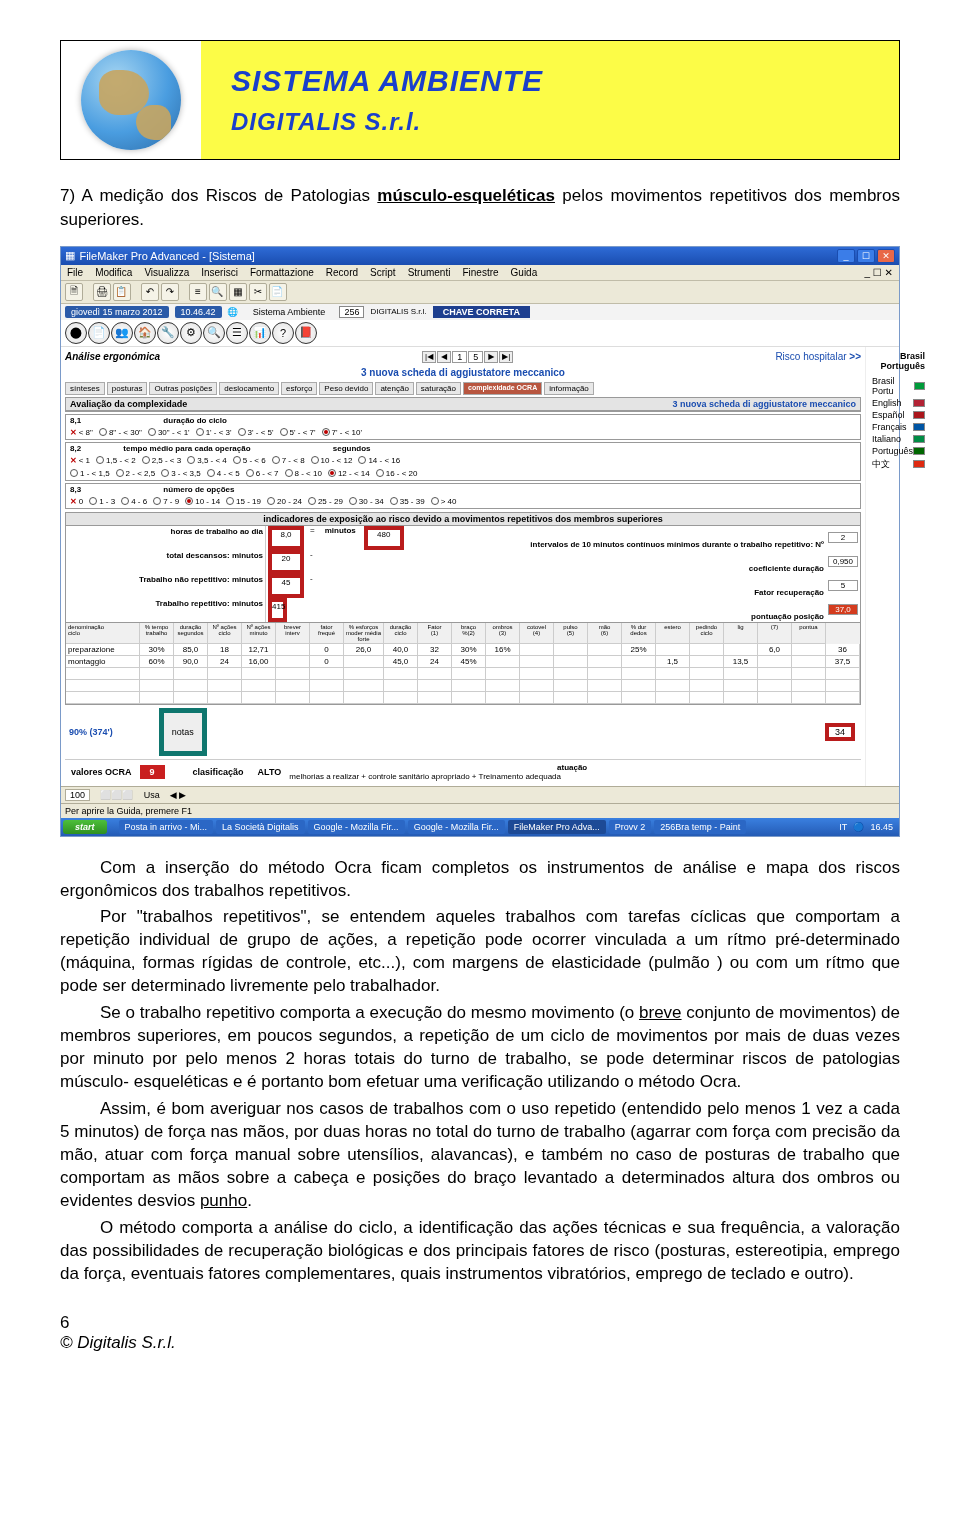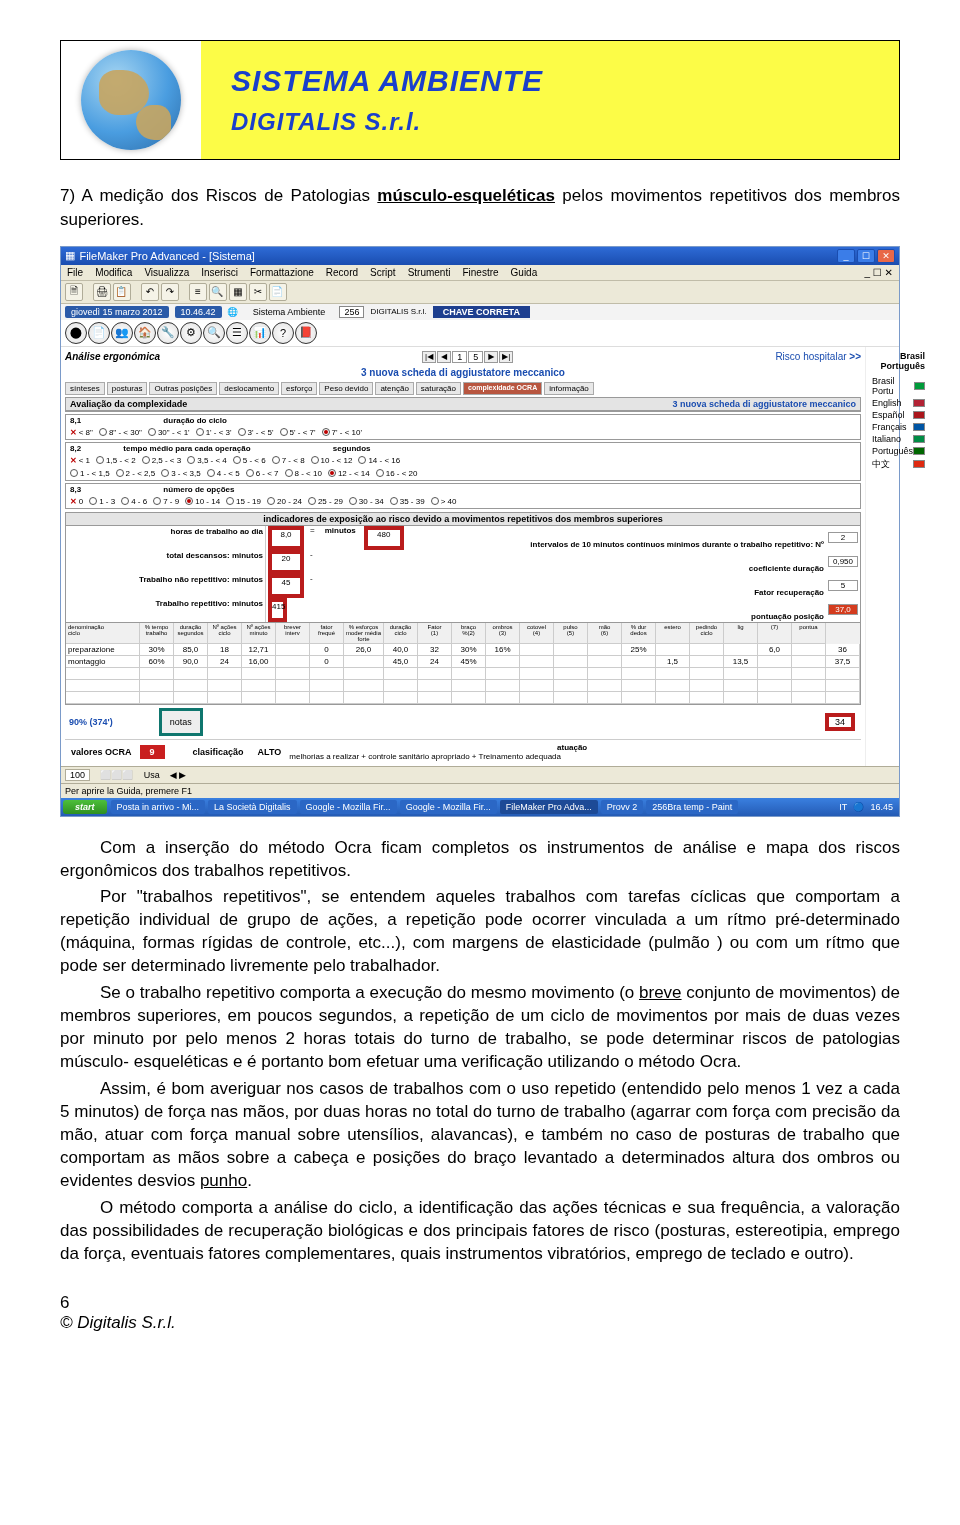--- a/index.html
+++ b/index.html
@@ -265,21 +265,21 @@
   .cycles-table {
     border:1px solid #999; border-top:none; font-size:8px;
   }
   .cy-row { display:flex; }
   .cy-row div { border-right:1px solid #ccc; border-bottom:1px solid #ccc; padding:1px 2px; text-align:center; }
   .cy-label { width:74px; text-align:left !important; }
   .cy-c { width:34px; }
   .cy-c7 { width:40px; }
   .notes-row { display:flex; gap:8px; padding:3px 4px; align-items:center; font-size:9px;}
   .notes-row .pct { color:#1a4db0; font-weight:bold; }
-  .notes-row .notas-btn { border:3px solid #0f766e; padding:6px 8px; background:#eee; }
+  .notes-row .notas-btn { border:5px solid #0f766e; padding:14px 8px; background:#eee; }
   .bottom-summary {
     display:flex; align-items:center; gap:8px;
     padding:3px 6px; font-size:9px; border-top:1px solid #ccc;
   }
   .bottom-summary .vlabel { font-weight:bold; }
   .bottom-summary .vbox {
     background:#c91f1f; color:#fff; padding:2px 10px; font-weight:bold;
   }
   .bottom-summary .clabel { font-weight:bold; margin-left:20px;}
   .bottom-summary .cval { font-weight:bold; margin-left:6px;}
@@ -291,21 +291,21 @@
     background:#ece9d8; font-size:9px; padding:2px 4px;
     display:flex; gap:10px; align-items:center;
     border-top:1px solid #b0ac98;
   }
   .status-row .slot { border:1px solid #b0ac98; padding:0 4px; background:#fff;}
   .helper-row {
     background:#ece9d8; font-size:9px; padding:2px 4px; border-top:1px solid #b0ac98;
   }
   .taskbar {
     background: linear-gradient(#3a80e0, #245bb5);
-    display:flex; align-items:center; gap:4px;
+    display:flex; align-items:center; gap:12px;
     padding:2px 2px; font-size:9px; color:#fff;
   }
   .taskbar .start {
     background: linear-gradient(#4dbf3a, #2f9020);
     padding:2px 12px; border-radius:3px; font-weight:bold; font-style:italic;
   }
   .task-item {
     background:#2b67c5; padding:2px 6px; border-radius:2px;
     display:flex; align-items:center; gap:3px;
   }

